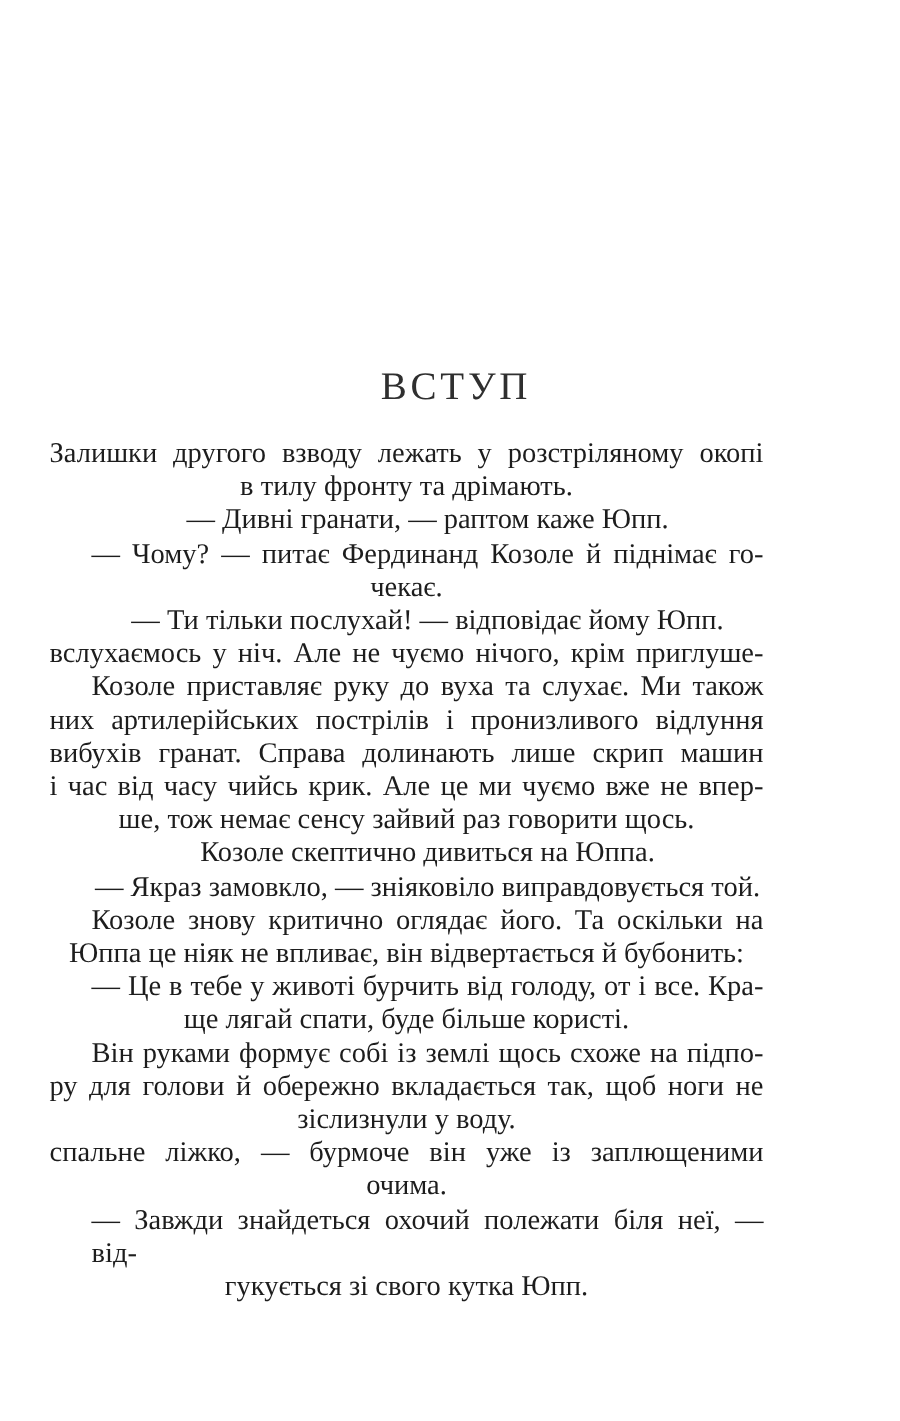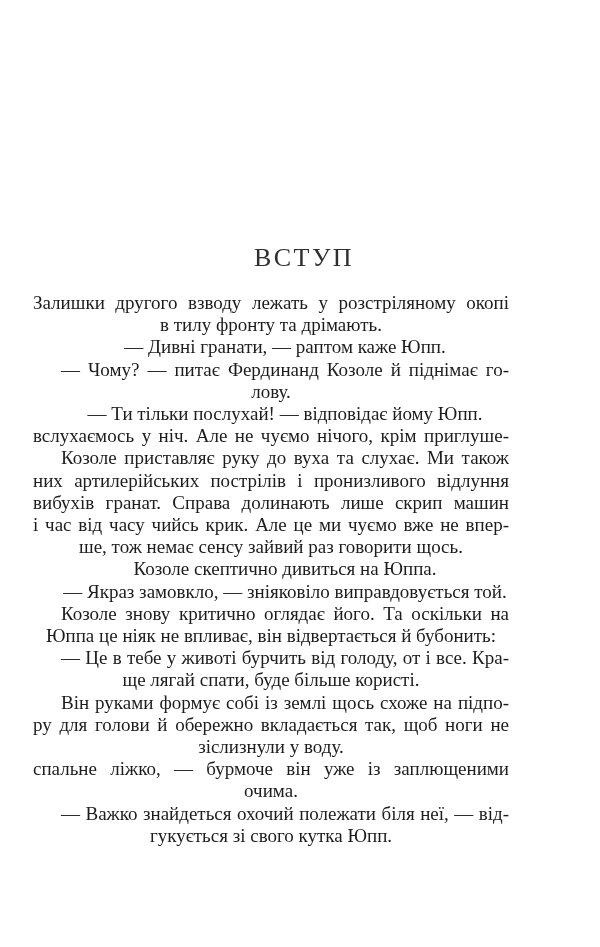--- a/index.html
+++ b/index.html
@@ -65,21 +65,21 @@
   <main class="text-block">
       <div class="para">
         <div class="line just">Залишки другого взводу лежать у розстріляному окопі</div>
         <div class="line">в тилу фронту та дрімають.</div>
       </div>
       <div class="para">
         <div class="line first-indent">— Дивні гранати, — раптом каже Юпп.</div>
       </div>
       <div class="para">
         <div class="line just first-indent">— Чому? — питає Фердинанд Козоле й піднімає го-</div>
-        <div class="line">лову.</div>
+        <div class="line">чекає.</div>
       </div>
       <div class="para">
         <div class="line first-indent">— Ти тільки послухай! — відповідає йому Юпп.</div>
       </div>
       <div class="para">
         <div class="line just">вслухаємось у ніч. Але не чуємо нічого, крім приглуше-</div>
         <div class="line just first-indent">Козоле приставляє руку до вуха та слухає. Ми також</div>
         <div class="line just">них артилерійських пострілів і пронизливого відлуння</div>
         <div class="line just">вибухів гранат. Справа долинають лише скрип машин</div>
         <div class="line just">і час від часу чийсь крик. Але це ми чуємо вже не впер-</div>
@@ -102,17 +102,17 @@
       <div class="para">
         <div class="line just first-indent">Він руками формує собі із землі щось схоже на підпо-</div>
         <div class="line just">ру для голови й обережно вкладається так, щоб ноги не</div>
         <div class="line">зіслизнули у воду.</div>
       </div>
       <div class="para">
         <div class="line just">спальне ліжко, — бурмоче він уже із заплющеними</div>
         <div class="line">очима.</div>
       </div>
       <div class="para">
-        <div class="line just first-indent">— Важко знайдеться охочий полежати біля неї, — від-</div>
+        <div class="line just first-indent">— Завжди знайдеться охочий полежати біля неї, — від-</div>
         <div class="line">гукується зі свого кутка Юпп.</div>
       </div>
     </main>
 </div>
 
 </body></html>

